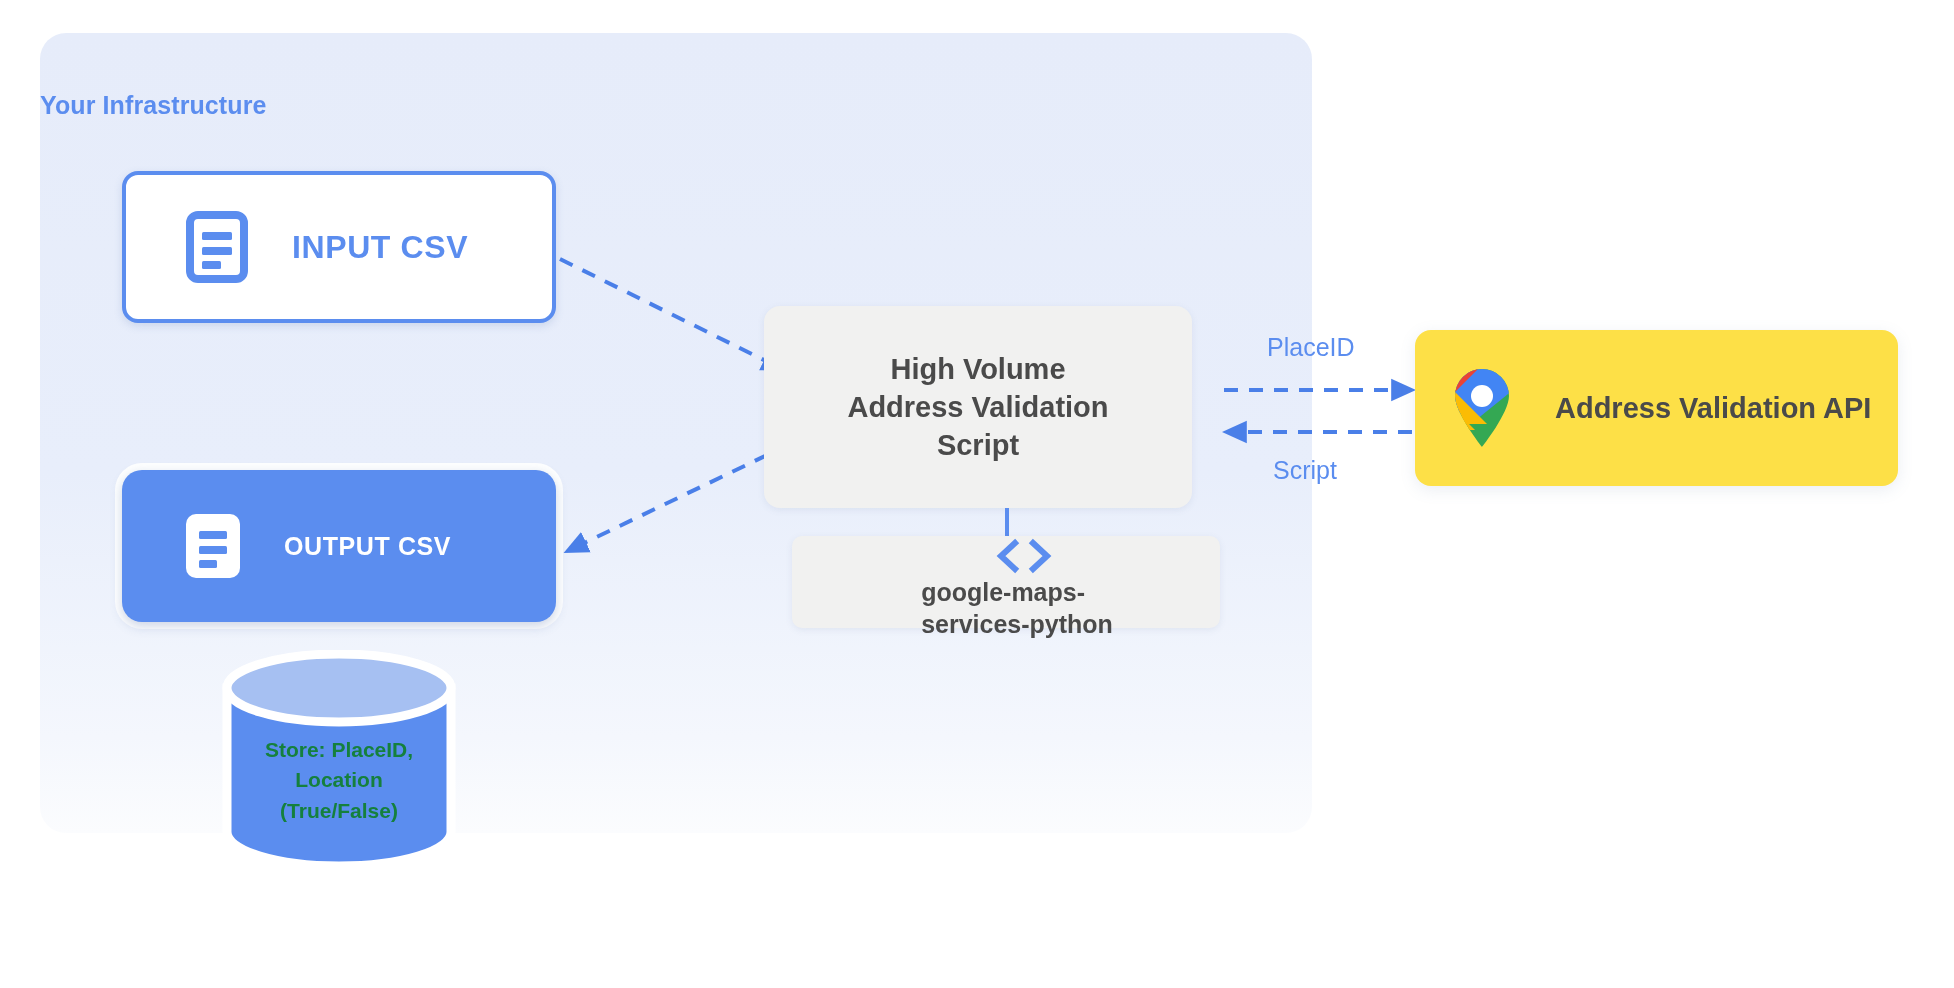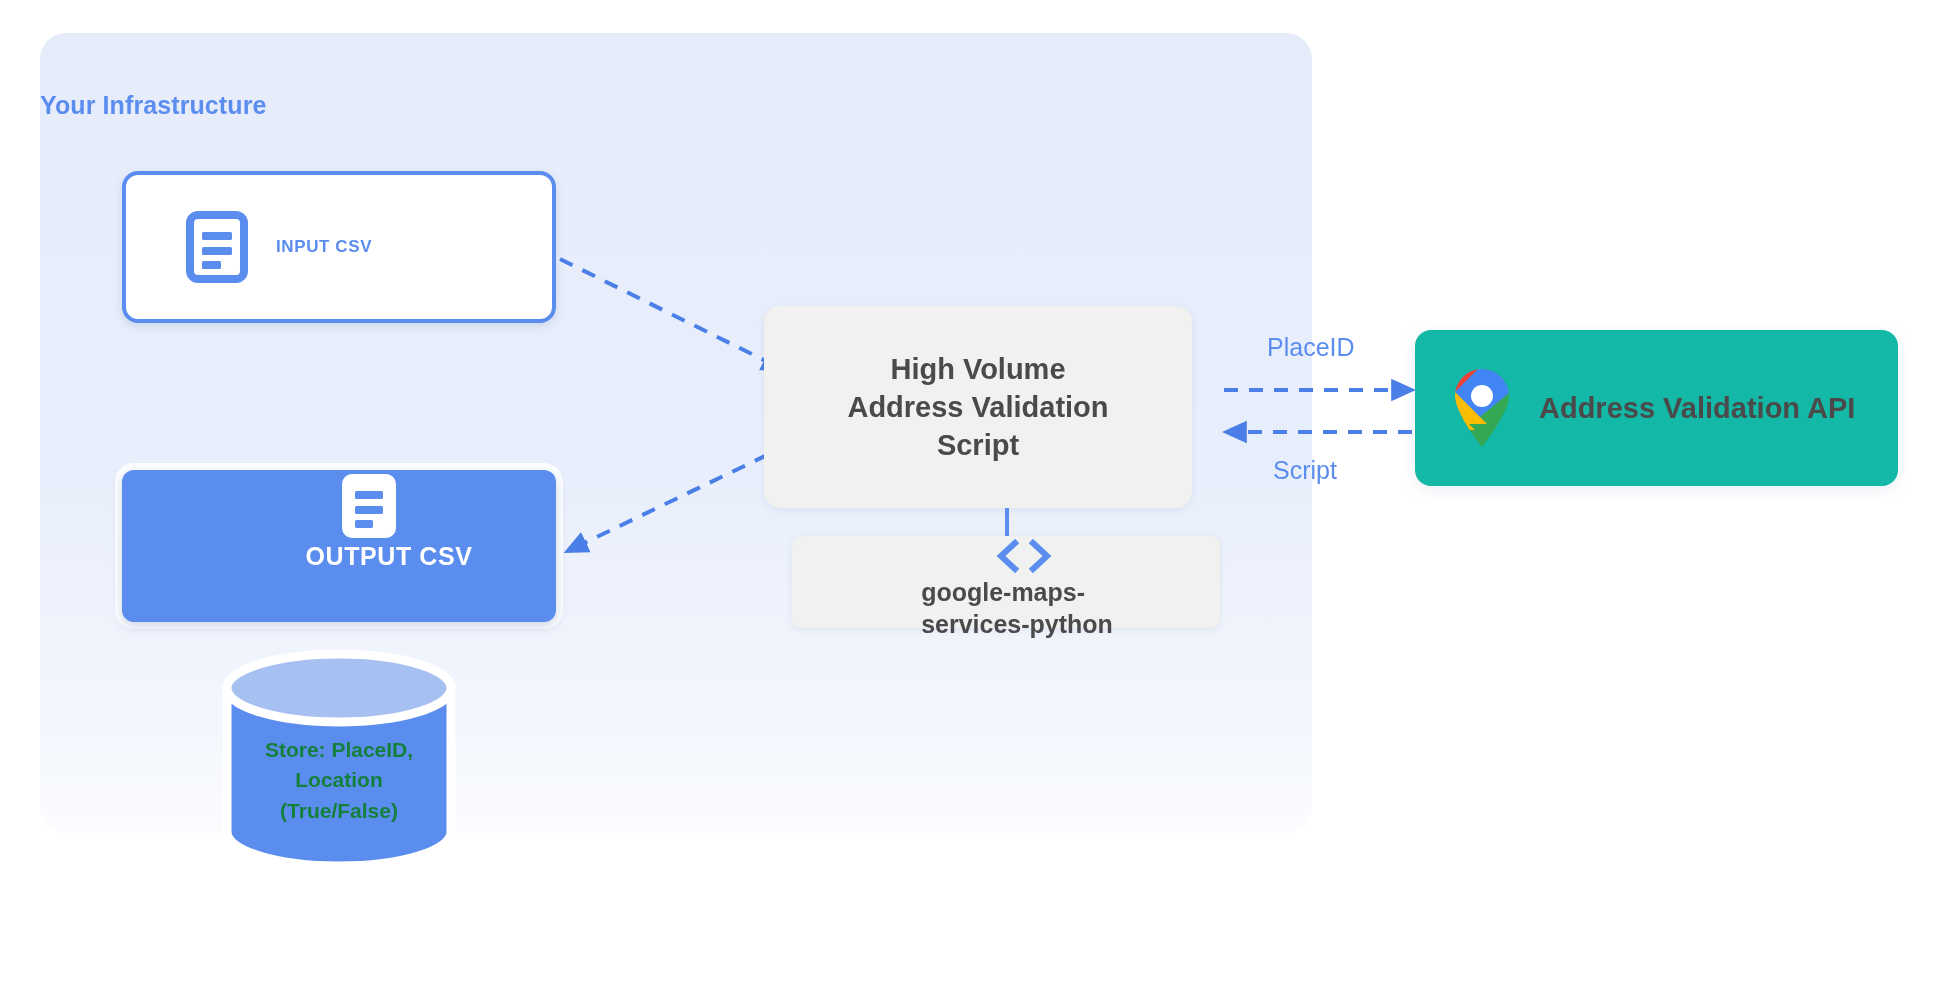--- a/index.html
+++ b/index.html
@@ -57,38 +57,37 @@
     top: 171px;
     width: 434px;
     height: 152px;
     background: #ffffff;
     border: 4px solid #5b8def;
     border-radius: 16px;
     box-shadow: 0 3px 9px rgba(80,110,170,0.18);
     padding-left: 60px;
   }
   #input-csv .label {
-    font-size: 17px;
+    font-size: 32px;
     font-weight: bold;
     color: #5b8def;
     letter-spacing: 0.6px;
-    margin-left: 28px;
+    margin-left: 44px;
   }
 
   
   #output-csv {
     left: 122px;
     top: 470px;
     width: 434px;
     height: 152px;
     background: #5b8def;
-    border-radius: 12px;
+    border-radius: 20px;
     box-shadow: 0 4px 12px rgba(80,110,170,0.30), 0 0 0 7px rgba(255,255,255,0.95);
     padding-left: 60px;
-    flex-direction: column;
   }
   #output-csv .label {
     font-size: 25px;
     font-weight: bold;
     color: #ffffff;
     letter-spacing: 0.6px;
     margin-left: 40px;
   }
 
   
@@ -154,24 +153,25 @@
     margin-left: 22px;
     text-align: left;
   }
 
   
   #api-box {
     left: 1415px;
     top: 330px;
     width: 483px;
     height: 156px;
-    background: #14b8a6;
+    background: #fde047;
     border-radius: 16px;
     box-shadow: 0 4px 16px rgba(100,120,160,0.13);
     padding-left: 36px;
+    gap: 16px;
   }
   #api-box .label {
     font-size: 29px;
     font-weight: bold;
     color: #4a4a4a;
     margin-left: 26px;
   }
   #maps-pin { width: 62px; height: 80px; flex: 0 0 auto; }
 
   

